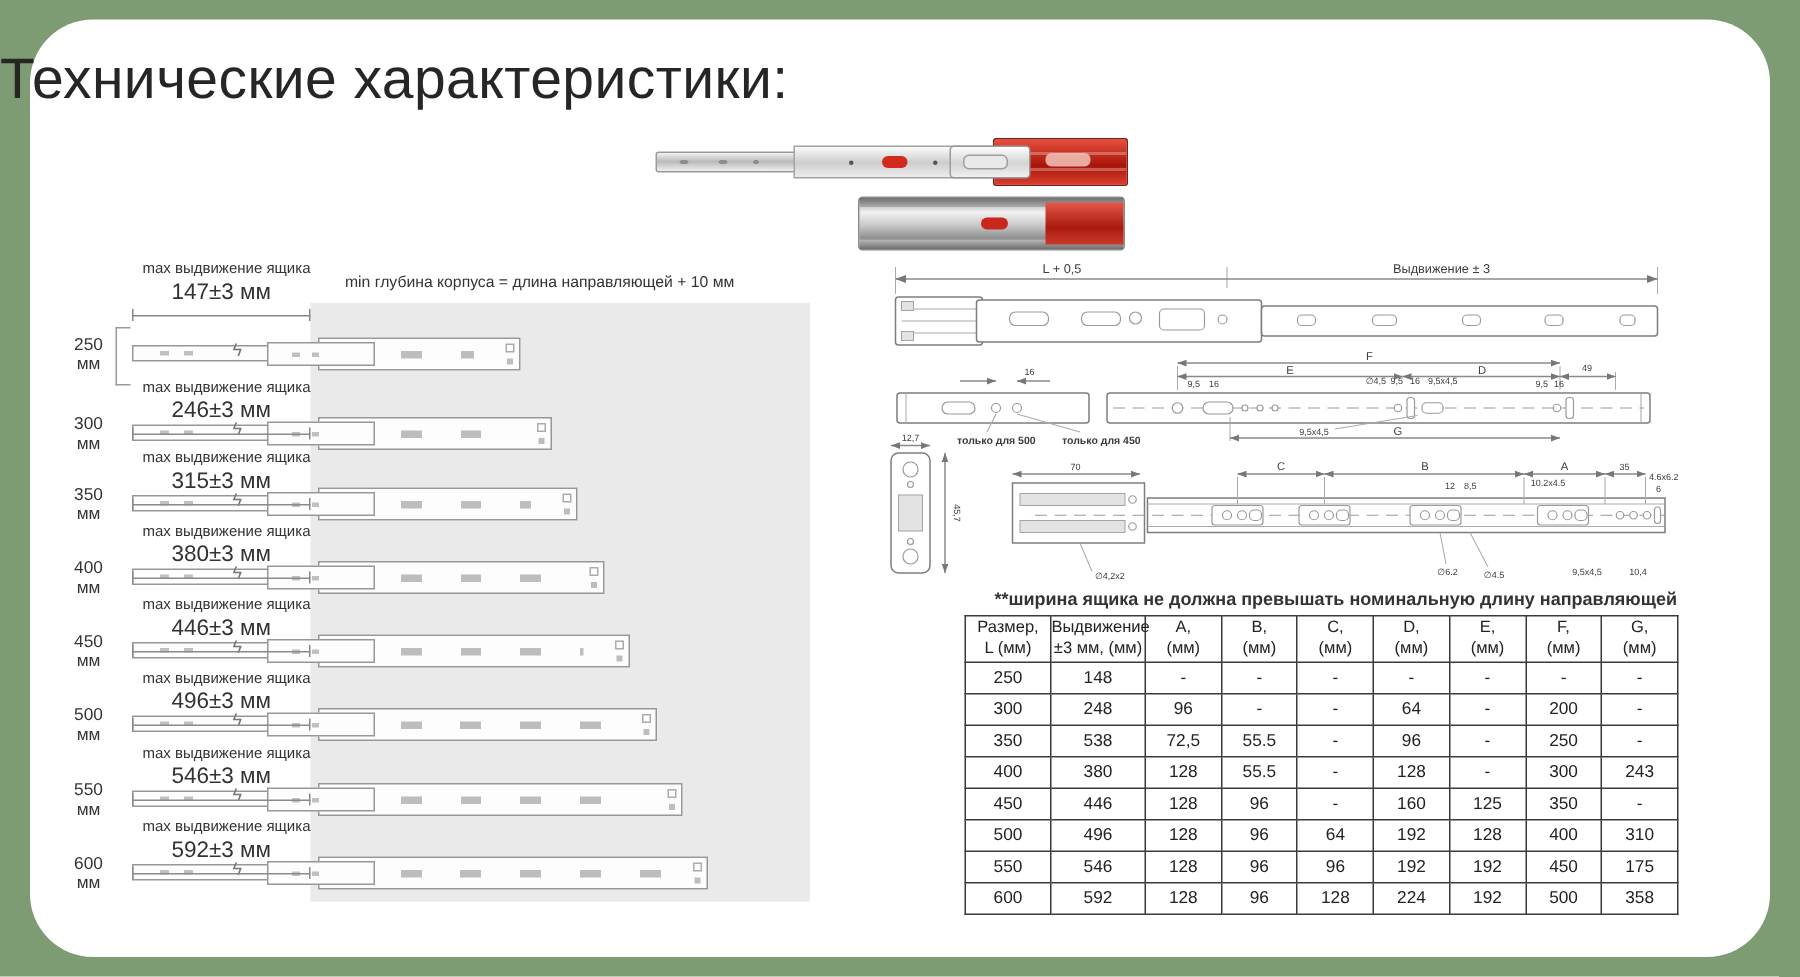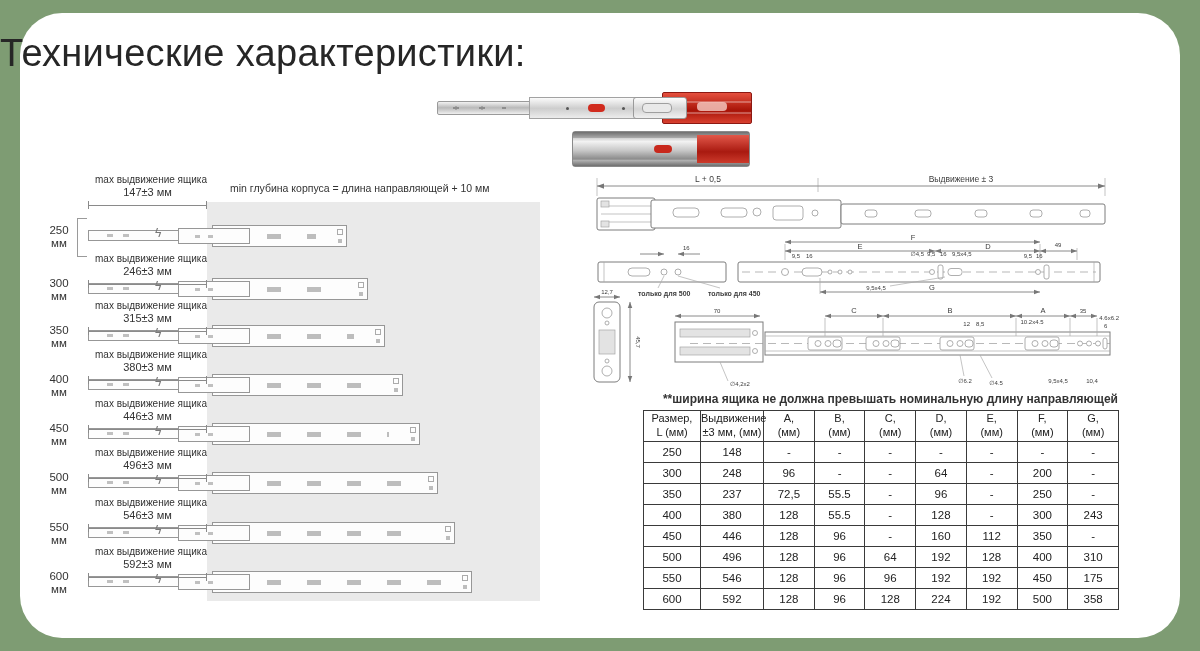--- a/index.html
+++ b/index.html
@@ -56,21 +56,21 @@
   .s2-body::before{content:"";position:absolute;left:0;right:0;top:0;height:6px;background:linear-gradient(#6f6f6f,#ababab);}
   .s2-body::after{content:"";position:absolute;left:0;right:0;bottom:0;height:6px;background:linear-gradient(#b5b5b5,#6f6f6f);}
   .s2-red{position:absolute;right:1px;top:4px;width:52px;height:28px;
     background:linear-gradient(#e2584a,#a91a10 60%,#cc3a2b);}
   .s2-btn{position:absolute;left:82px;top:14px;width:18px;height:8px;background:#c8281c;border-radius:4px;}
   
   .gray-area{position:absolute;left:207px;top:202px;width:333px;height:399px;background:#eaeaea;}
   .note-top{position:absolute;left:230px;top:182px;font-size:10.5px;font-weight:500;color:#333;}
   .ld-ext{position:absolute;left:88px;width:119px;text-align:center;color:#333;z-index:3;}
   .ld-ext .l1{font-size:10px;font-weight:400;line-height:1.15;text-align:right;}
-  .ld-ext .l2{font-size:11px;font-weight:500;line-height:1.15;}
+  .ld-ext .l2{font-size:15px;font-weight:500;line-height:1.15;}
   .dimline{position:relative;height:6px;border-bottom:1px solid #8a8a8a;margin-top:1px;}
   .dimline::before,.dimline::after{content:"";position:absolute;bottom:-4px;width:1px;height:8px;background:#8a8a8a;}
   .dimline::before{left:0;} .dimline::after{right:0;}
   .ld-row{position:absolute;left:0;height:0;z-index:2;}
   .ld-row .sz{position:absolute;left:40px;top:-12px;width:38px;text-align:center;
     font-size:11.5px;font-weight:500;color:#333;line-height:1.1;}
   .bar{position:absolute;background:#fdfdfd;border:1px solid #979797;box-sizing:border-box;}
   .bar1{left:88px;top:-6px;width:122px;height:11px;
     background-image:repeating-linear-gradient(90deg,transparent 0 10px,#c0c0c0 10px 16px);
     background-size:40px 3px;background-position:8px 50%;background-repeat:no-repeat;background-color:#fdfdfd;}
@@ -504,21 +504,21 @@
         <td>-</td>
         <td>-</td>
         <td>64</td>
         <td>-</td>
         <td>200</td>
         <td>-</td>
       </tr>
 
       <tr>
         <td>350</td>
-        <td>237</td>
+        <td>538</td>
         <td>72,5</td>
         <td>55.5</td>
         <td>-</td>
         <td>96</td>
         <td>-</td>
         <td>250</td>
         <td>-</td>
       </tr>
 
       <tr>
@@ -533,21 +533,21 @@
         <td>243</td>
       </tr>
 
       <tr>
         <td>450</td>
         <td>446</td>
         <td>128</td>
         <td>96</td>
         <td>-</td>
         <td>160</td>
-        <td>112</td>
+        <td>125</td>
         <td>350</td>
         <td>-</td>
       </tr>
 
       <tr>
         <td>500</td>
         <td>496</td>
         <td>128</td>
         <td>96</td>
         <td>64</td>

